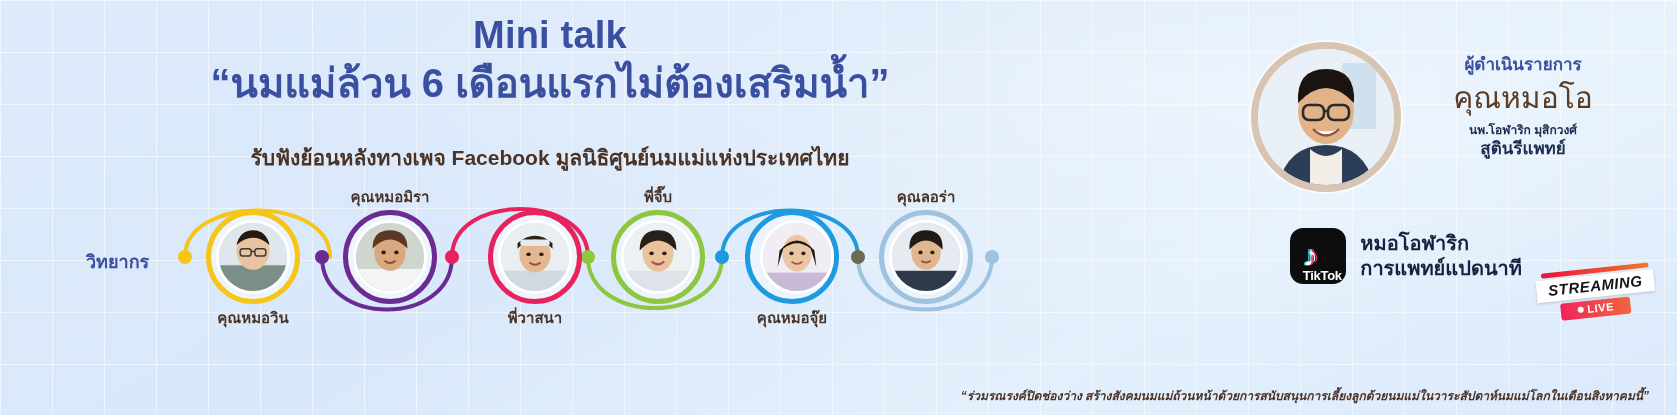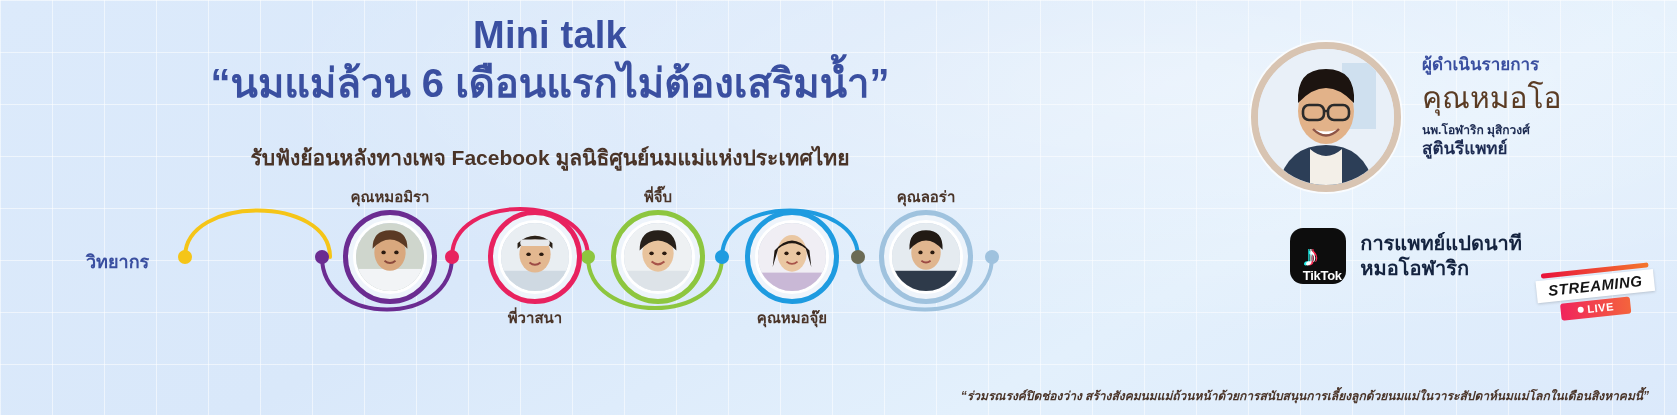--- a/index.html
+++ b/index.html
@@ -65,21 +65,21 @@
   .cap.bot { top: calc(100% + 7px); }
 
   
   .host { position:absolute; right:26px; top:42px; width:400px; height:180px; z-index:4;}
   .host-photo {
     position:absolute; left:0; top:0;
     width:150px; height:150px; border-radius:50%;
     border: 7px solid #d8c4b2; background:#e7eef7; overflow:hidden;
     box-shadow: 0 0 0 2px rgba(255,255,255,.7);
   }
-  .host-text { position:absolute; left:171px; top:8px; width:232px; text-align:left; }
+  .host-text { position:absolute; left:156px; top:8px; width:232px; text-align:center; }
   .host-role { font-size:17px; color:#3a4fa0; font-weight:600; }
   .host-name { font-size:30px; color:#5a3b23; font-weight:400; margin-top:4px; line-height:1.1;}
   .host-full { font-size:12px; color:#1d2b52; font-weight:700; margin-top:8px; line-height:1.35;}
   .host-spec { font-size:17px; color:#1d2b52; font-weight:700; line-height:1.35;}
 
   
   .tiktok-row { position:absolute; right:155px; top:228px; display:flex; align-items:center; gap:14px; z-index:5;}
   .tt-logo {
     width:56px; height:56px; border-radius:13px; background:#0d0d0d;
     position:relative; flex:0 0 auto;
@@ -151,20 +151,36 @@
 
       <circle cx="185" cy="82" r="7" fill="#F5C518"></circle>
       <circle cx="322" cy="82" r="7" fill="#6B2C91"></circle>
       <circle cx="452" cy="82" r="7" fill="#E8225F"></circle>
       <circle cx="588" cy="82" r="7" fill="#8DC63F"></circle>
       <circle cx="722" cy="82" r="7" fill="#1E9BE0"></circle>
       <circle cx="858" cy="82" r="7" fill="#6B6B55"></circle>
       <circle cx="992" cy="82" r="7" fill="#9FC2DE"></circle>
     </svg>
 
+    <div class="node" style="left:206px; top:35px;">
+      <div class="ring" style="width:94px;height:94px;border:5px solid #F5C518;">
+        <div class="inner" style="width:74px;height:74px;border:3px solid #ffffff;">
+          <svg class="face" viewBox="0 0 74 74" aria-hidden="true">
+            <rect width="74" height="74" fill="#dfe6ec"></rect>
+            <rect x="0" y="46" width="74" height="28" fill="#7c8f86"></rect>
+            <ellipse cx="37" cy="30" rx="18" ry="21" fill="#e8c3a0"></ellipse>
+            <path d="M19 24 q18 -16 36 0 q-4 -16 -18 -16 q-14 0 -18 16z" fill="#241a12"></path>
+            <rect x="23" y="28" width="12" height="8" rx="3" fill="none" stroke="#3a3a3a" stroke-width="1.6"></rect>
+            <rect x="39" y="28" width="12" height="8" rx="3" fill="none" stroke="#3a3a3a" stroke-width="1.6"></rect>
+            <line x1="35" y1="31" x2="39" y2="31" stroke="#3a3a3a" stroke-width="1.6"></line>
+          </svg>
+        </div>
+        <div class="cap bot">คุณหมอวิน</div>
+      </div>
+    </div>
 
     <div class="node" style="left:343px; top:35px;">
       <div class="ring" style="width:94px;height:94px;border:5px solid #6B2C91;align-items:center;">
         <div class="inner" style="width:74px;height:74px;border:3px solid #ffffff;">
           <svg class="face" viewBox="0 0 74 74" aria-hidden="true">
             <rect width="74" height="74" fill="#cfd6cd"></rect>
             <rect x="0" y="50" width="74" height="24" fill="#f2f4f6"></rect>
             <ellipse cx="37" cy="32" rx="17" ry="20" fill="#d9a87e"></ellipse>
             <path d="M18 28 q19 -20 38 0 q0 -20 -19 -20 q-19 0 -19 20z" fill="#5b3a24"></path>
             <ellipse cx="30" cy="32" rx="2.4" ry="2" fill="#2b1b10"></ellipse>
@@ -205,21 +221,21 @@
             <ellipse cx="30" cy="33" rx="2.4" ry="2" fill="#2b1b10"></ellipse>
             <ellipse cx="44" cy="33" rx="2.4" ry="2" fill="#2b1b10"></ellipse>
             <path d="M30 42 q7 6 14 0" stroke="#a8544a" stroke-width="2.2" fill="none"></path>
           </svg>
         </div>
         <div class="cap top">พี่จี๊บ</div>
       </div>
     </div>
 
     <div class="node" style="left:745px; top:35px;">
-      <div class="ring" style="width:94px;height:94px;border:5px solid #1E9BE0;">
+      <div class="ring" style="width:94px;height:94px;border:5px solid #1E9BE0;justify-content:flex-end;">
         <div class="inner" style="width:74px;height:74px;border:3px solid #ffffff;">
           <svg class="face" viewBox="0 0 74 74" aria-hidden="true">
             <rect width="74" height="74" fill="#f0eef4"></rect>
             <rect x="0" y="54" width="74" height="20" fill="#c9b8d6"></rect>
             <ellipse cx="37" cy="33" rx="16" ry="20" fill="#eac7a2"></ellipse>
             <path d="M18 30 q19 -22 38 0 l2 18 l-6 -20 q-15 -12 -30 0 l-6 20z" fill="#1f1813"></path>
             <ellipse cx="31" cy="33" rx="2.3" ry="2" fill="#2b1b10"></ellipse>
             <ellipse cx="44" cy="33" rx="2.3" ry="2" fill="#2b1b10"></ellipse>
             <path d="M31 42 q6 5 12 0" stroke="#a8544a" stroke-width="2" fill="none"></path>
           </svg>
@@ -273,22 +289,22 @@
   <div class="tiktok-row">
     <div class="tt-logo">
       <div class="tt-note">
         <span class="cy">♪</span>
         <span class="rd">♪</span>
         <span class="wh">♪</span>
       </div>
       <div class="tt-word">TikTok</div>
     </div>
     <div class="tt-text">
+      <div>หมอโอฬาริก</div>
       <div>การแพทย์แปดนาที</div>
-      <div>หมอโอฬาริก</div>
     </div>
   </div>
 
   <div class="stream">
     <div class="bar"></div>
     <div class="word">STREAMING</div>
     <div class="live">
       <span class="live-dot"></span>
       <span>LIVE</span>
     </div>

